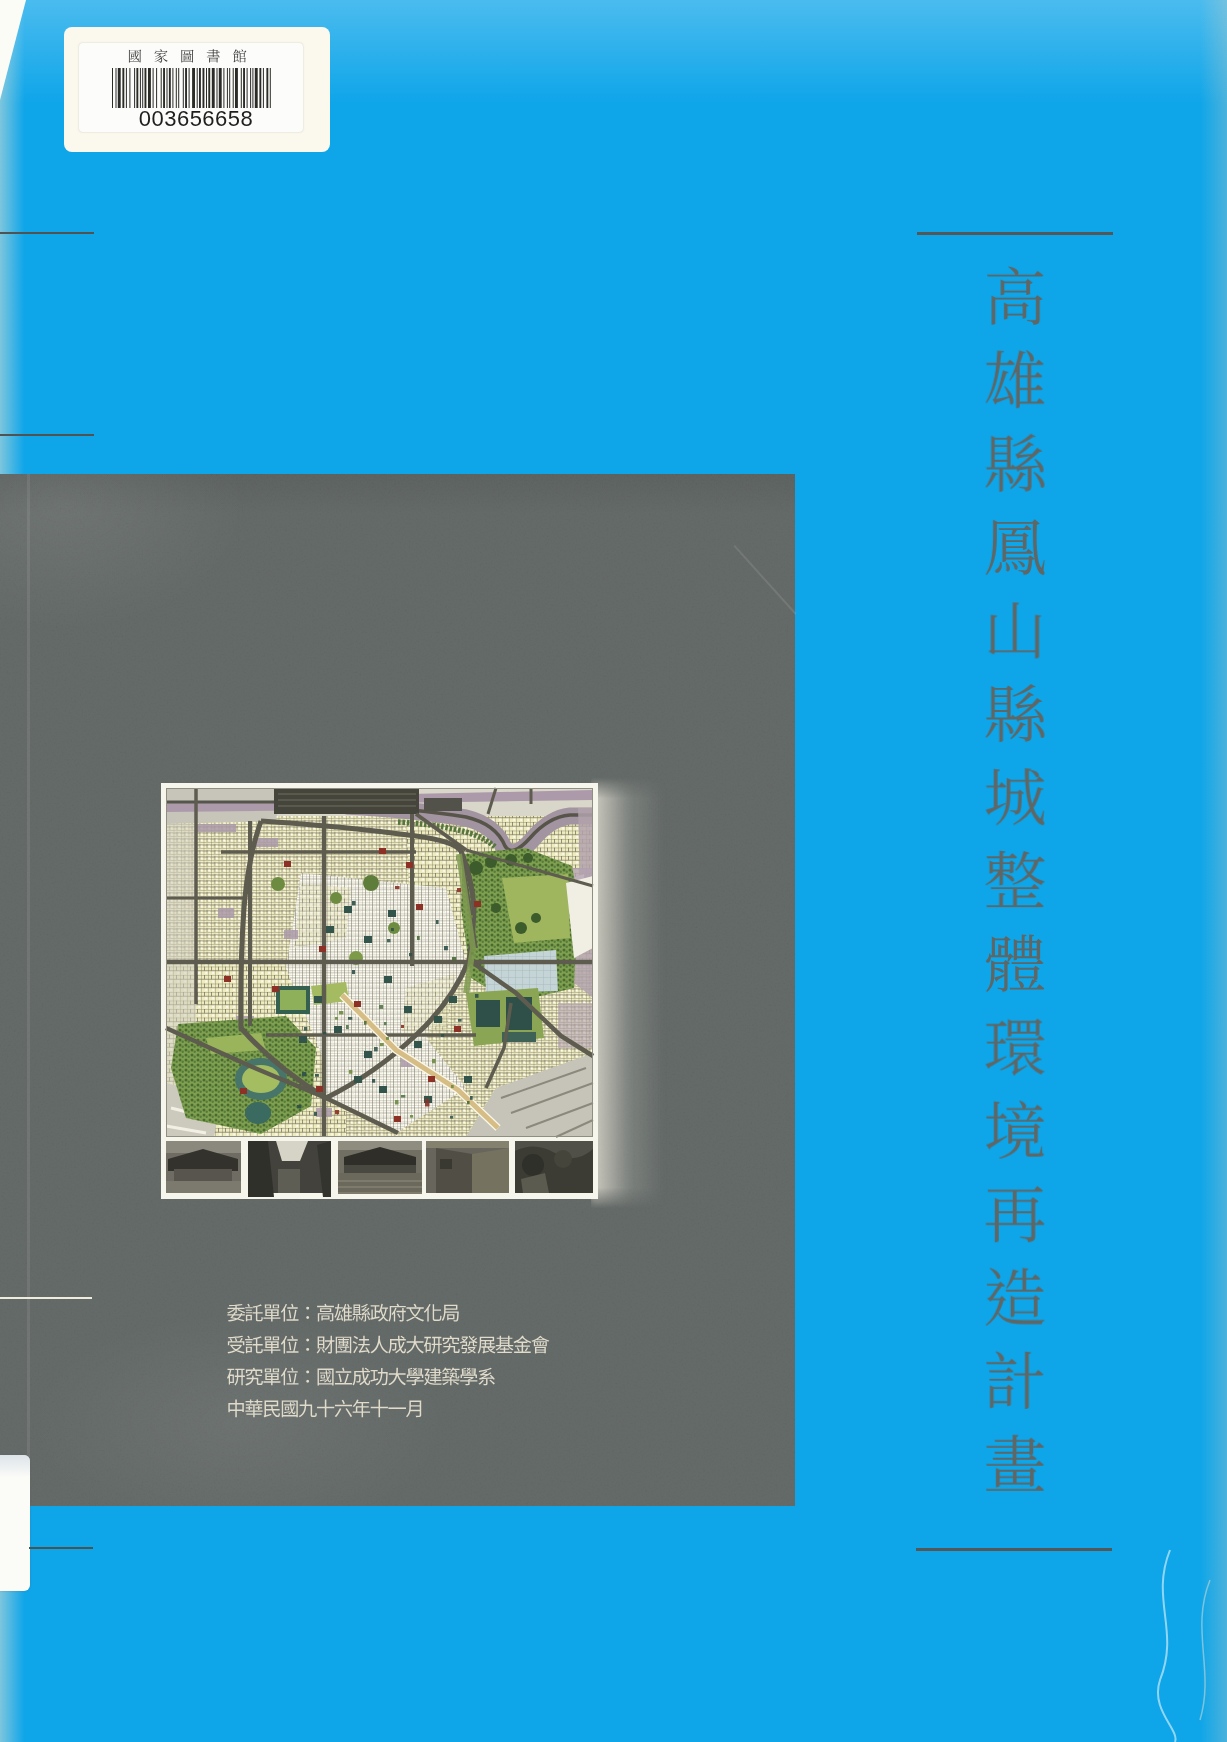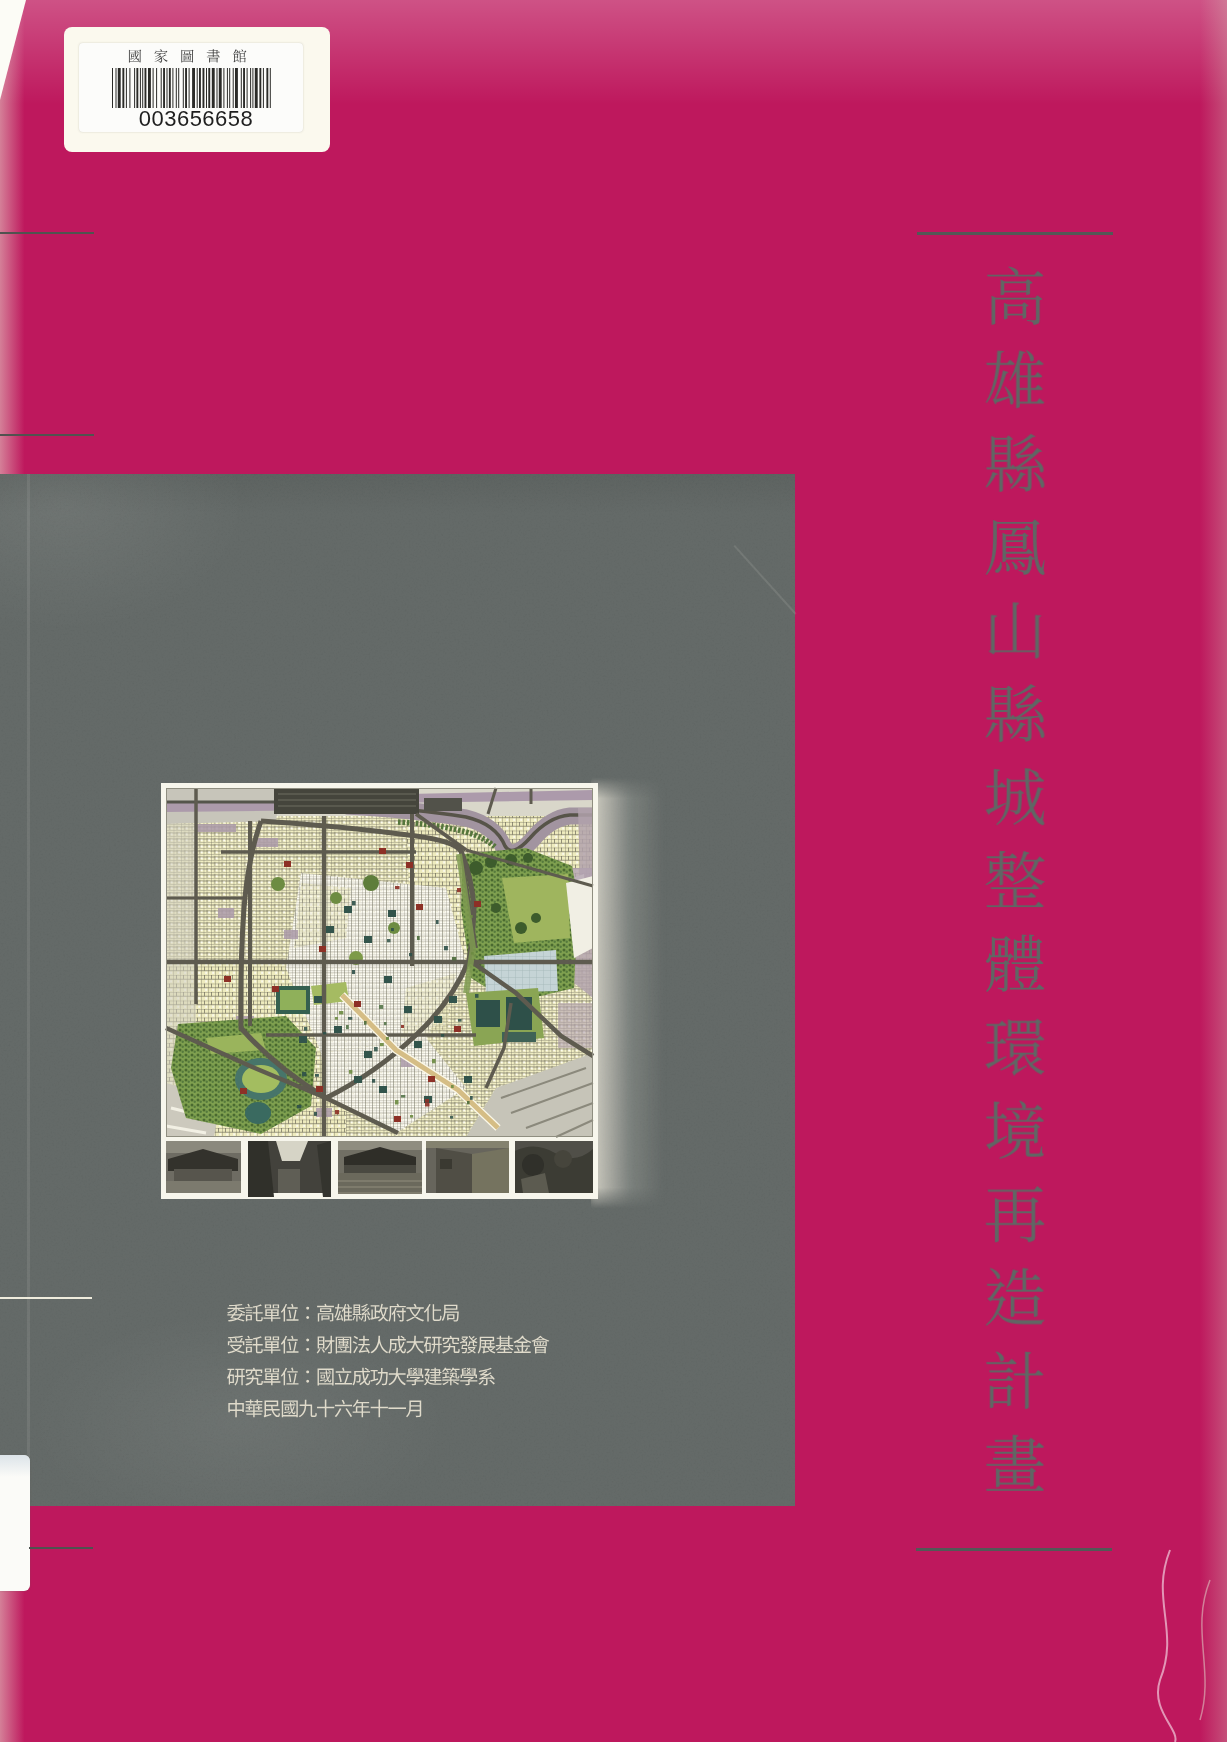--- a/index.html
+++ b/index.html
@@ -1,15 +1,15 @@
 <!DOCTYPE html>
 <html><head><meta charset="utf-8"><style>
 html,body{margin:0;padding:0;background:#e8e5d5}
 #page{position:relative;width:1227px;height:1742px;overflow:hidden;
-  background:#be185d;font-family:"Liberation Sans",sans-serif}
+  background:#0ea5e9;font-family:"Liberation Sans",sans-serif}
 .abs{position:absolute}
 </style></head><body>
 <div id="page">
 <div class="abs" style="left:0;top:0;width:1227px;height:1742px;background:
  linear-gradient(180deg,rgba(255,255,255,0.25),rgba(255,255,255,0) 6%),
  linear-gradient(90deg,rgba(235,230,210,0.5),rgba(235,230,210,0) 2%)"></div>
 <div class="abs" style="left:0;top:0;width:26px;height:100px;background:#fcfcf6;clip-path:polygon(0 0,100% 0,0 100%)"></div>
 
 <div class="abs" style="left:64px;top:27px;width:266px;height:125px;background:#fbf9ee;border-radius:8px"></div>
 <div class="abs" style="left:79px;top:43px;width:224px;height:89px;background:#fcfcfa;border-radius:4px;box-shadow:0 0 2px rgba(120,120,100,0.35)"></div>

